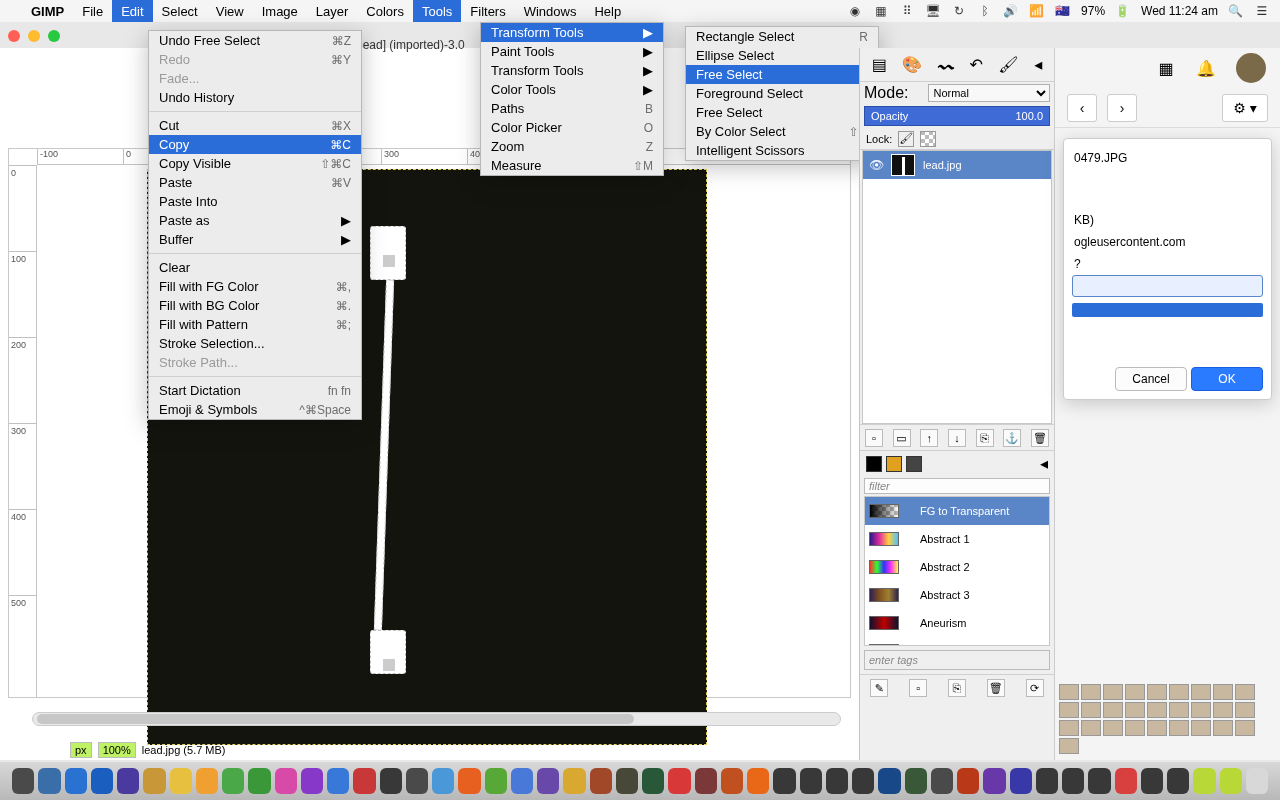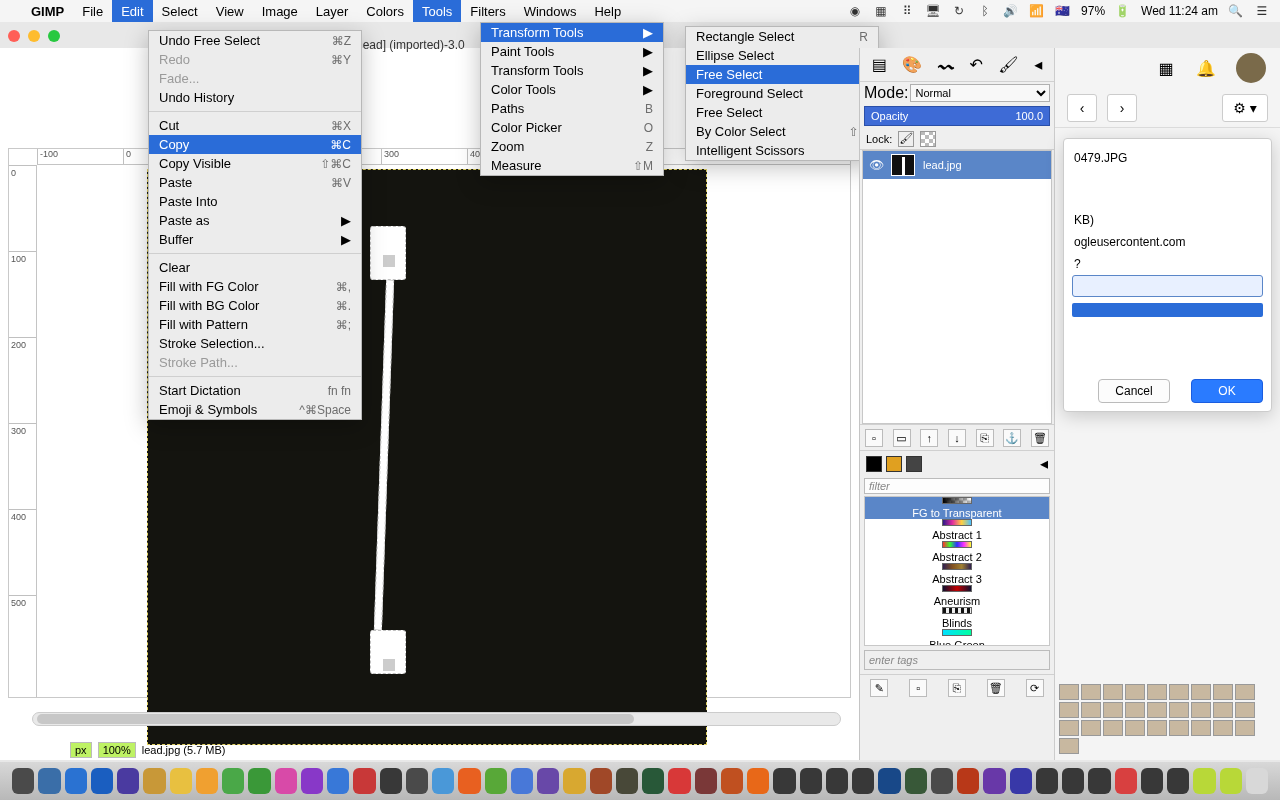--- a/index.html
+++ b/index.html
@@ -40,53 +40,53 @@
     .cable .plug { width:36px; height:54px; background:#fff; border:1px dashed #c0c0c0; margin:0 auto; border-radius:3px; position:relative; }
     .cable .plug::after { content:""; position:absolute; left:12px; top:28px; width:12px; height:12px; background:#ccc; }
     .cable .wire { width:8px; height:350px; background:#fff; margin:0 auto; border-left:1px dashed #ccc; border-right:1px dashed #ccc; transform: translateX(-4px) rotate(2deg); }
     .status { position:absolute; left:70px; bottom:0; height:20px; font-size:11px; display:flex; align-items:center; gap:6px; }
     .status .box { border:1px solid #bbb; padding:0 4px; height:16px; line-height:14px; background:#bef264; }
     .scrollbar-h { position:absolute; left:32px; right:18px; bottom:34px; height:14px; background:#e9e9e9; border:1px solid #ccc; border-radius:7px; }
     .scrollbar-h .thumb { position:absolute; left:4px; top:1px; bottom:1px; width:74%; background:#c7c7c7; border-radius:6px; }
     
     .rpanel { position:absolute; right:225px; top:48px; width:196px; bottom:40px; background:#efefef; border-left:1px solid #c4c4c4; border-right:1px solid #c4c4c4; }
     .rpanel .toolrow { height:34px; display:flex; align-items:center; justify-content:space-around; border-bottom:1px solid #d0d0d0; padding:0 4px; }
-    .rpanel .mode { height:22px; display:flex; align-items:center; padding:0 4px; gap:2px; }
+    .rpanel .mode { height:22px; display:flex; align-items:center; padding:0 4px; gap:20px; }
     .rpanel .mode select { flex:1; font-size:11px; border:1px solid #b0b0b0; height:18px; background:#f8f8f8; }
     .rpanel .opac { height:20px; background:#3e6bd6; color:#fff; font-size:11px; display:flex; align-items:center; justify-content:space-between; padding:8px 6px; margin:2px 4px; border:1px solid #2a4fa8; }
     .rpanel .lock { height:22px; display:flex; align-items:center; gap:6px; padding:0 6px; font-size:11px; border-bottom:1px solid #d0d0d0; }
     .rpanel .lock .sq { width:16px; height:16px; border:1px solid #999; }
     .rpanel .lock .chk { background: repeating-conic-gradient(#bbb 0 25%, #fff 0 50%) 0/8px 8px; }
     .rpanel .layers { background:#fff; height:274px; border:1px solid #c8c8c8; margin:0 2px; }
     .rpanel .layer { height:28px; background:#5a86c8; color:#fff; display:flex; align-items:center; gap:8px; padding:0 6px; font-size:11px; }
     .rpanel .layer .thumb { width:24px; height:22px; background:#101010; border:1px solid #fff; position:relative; }
     .rpanel .layer .thumb::after { content:""; position:absolute; left:10px; top:2px; width:3px; height:18px; background:#fff; }
     .rpanel .layer .eye { width:14px; font-size:12px; }
     .rpanel .btnrow { height:26px; display:flex; align-items:center; justify-content:space-around; border-top:1px solid #d0d0d0; }
     .rpanel .btnrow span { width:18px; height:18px; border:1px solid #bbb; background:#fafafa; font-size:11px; text-align:center; line-height:16px; }
     .rpanel .swatches { height:26px; display:flex; align-items:center; gap:4px; padding:0 6px; border-top:1px solid #d0d0d0; }
     .rpanel .swatches .sw { width:16px; height:16px; border:1px solid #333; }
     .rpanel .filter { margin:2px 4px; height:16px; border:1px solid #bbb; background:#fdfdfd; font-size:11px; color:#888; padding:0 4px; display:flex; align-items:center; font-style:italic; }
     .rpanel .gradlist { margin:0 4px; border:1px solid #c8c8c8; background:#fff; max-height:150px; overflow:hidden; }
-    .rpanel .grad { height:22px; display:flex; align-items:center; gap:3px; font-size:11px; padding:0 4px;flex-direction:column; }
+    .rpanel .grad { height:28px; display:flex; align-items:center; gap:21px; font-size:11px; padding:0 4px; }
     .rpanel .grad.sel { background:#5a86c8; color:#fff; }
     .rpanel .grad .gthumb { width:30px; height:14px; border:1px solid #666; }
     .rpanel .tags { margin:4px; height:20px; border:1px solid #bbb; font-size:11px; font-style:italic; color:#888; padding:0 4px; display:flex; align-items:center; }
     
     .faright { position:absolute; right:0; top:48px; width:226px; bottom:40px; background:#f4f4f4; border-left:1px solid #ccc; }
     .faright .hdr { height:40px; display:flex; align-items:center; justify-content:flex-end; gap:20px; padding:0 14px; }
     .faright .hdr .ico { width:20px; height:20px; display:flex; align-items:center; justify-content:center; }
     .faright .avatar { width:30px; height:30px; border-radius:50%; background:#7a6a4a; }
     .faright .nav { height:40px; display:flex; align-items:center; gap:10px; padding:0 12px; border-bottom:1px solid #ddd; }
     .faright .nav .nb { width:30px; height:28px; border:1px solid #ccc; border-radius:3px; background:#fff; display:flex; align-items:center; justify-content:center; font-size:14px; }
     .faright .dlgbox { margin:10px 8px; border:1px solid #ccc; background:#fff; border-radius:4px; padding:8px; box-shadow:0 4px 18px rgba(0,0,0,.18); font-size:12px; }
     .faright .dlgbox .line { padding:4px 2px; white-space:nowrap; overflow:hidden; }
     .faright .dlgbox .sel { border:1px solid #5a86c8; background:#e8f0ff; border-radius:3px; height:22px; }
     .faright .dlgbox .bar { background:#2a6cd8; height:14px; border-radius:2px; margin:6px 0; }
-    .faright .dlgbox .btns { display:flex; gap:21px; justify-content:flex-end; margin-top:26px; }
+    .faright .dlgbox .btns { display:flex; gap:4px; justify-content:flex-end; margin-top:14px; }
     .faright .dlgbox .btn { min-width:72px; height:24px; border-radius:4px; border:1px solid #bbb; background:#fcfcfc; font-size:12px; display:flex; align-items:center; justify-content:center; }
     .faright .dlgbox .btn.ok { background:#2a7bff; border-color:#1a5de0; color:#fff; }
     .faright .thumbstrip { position:absolute; left:4px; right:4px; bottom:4px; height:72px; display:flex; flex-wrap:wrap; gap:2px; align-content:flex-start; }
     .faright .thumbstrip .t { width:20px; height:16px; background:#c8b8a0; border:1px solid #999; }
     
     .dock { position:absolute; left:0; right:0; bottom:0; height:38px; background: linear-gradient(#d8d8d8,#b8b8b8); display:flex; align-items:flex-end; padding:0 12px; gap:4px; }
     .dock .app { width:26px; height:26px; border-radius:6px; margin-bottom:6px; }
   </style>
 </head>
 <body>

